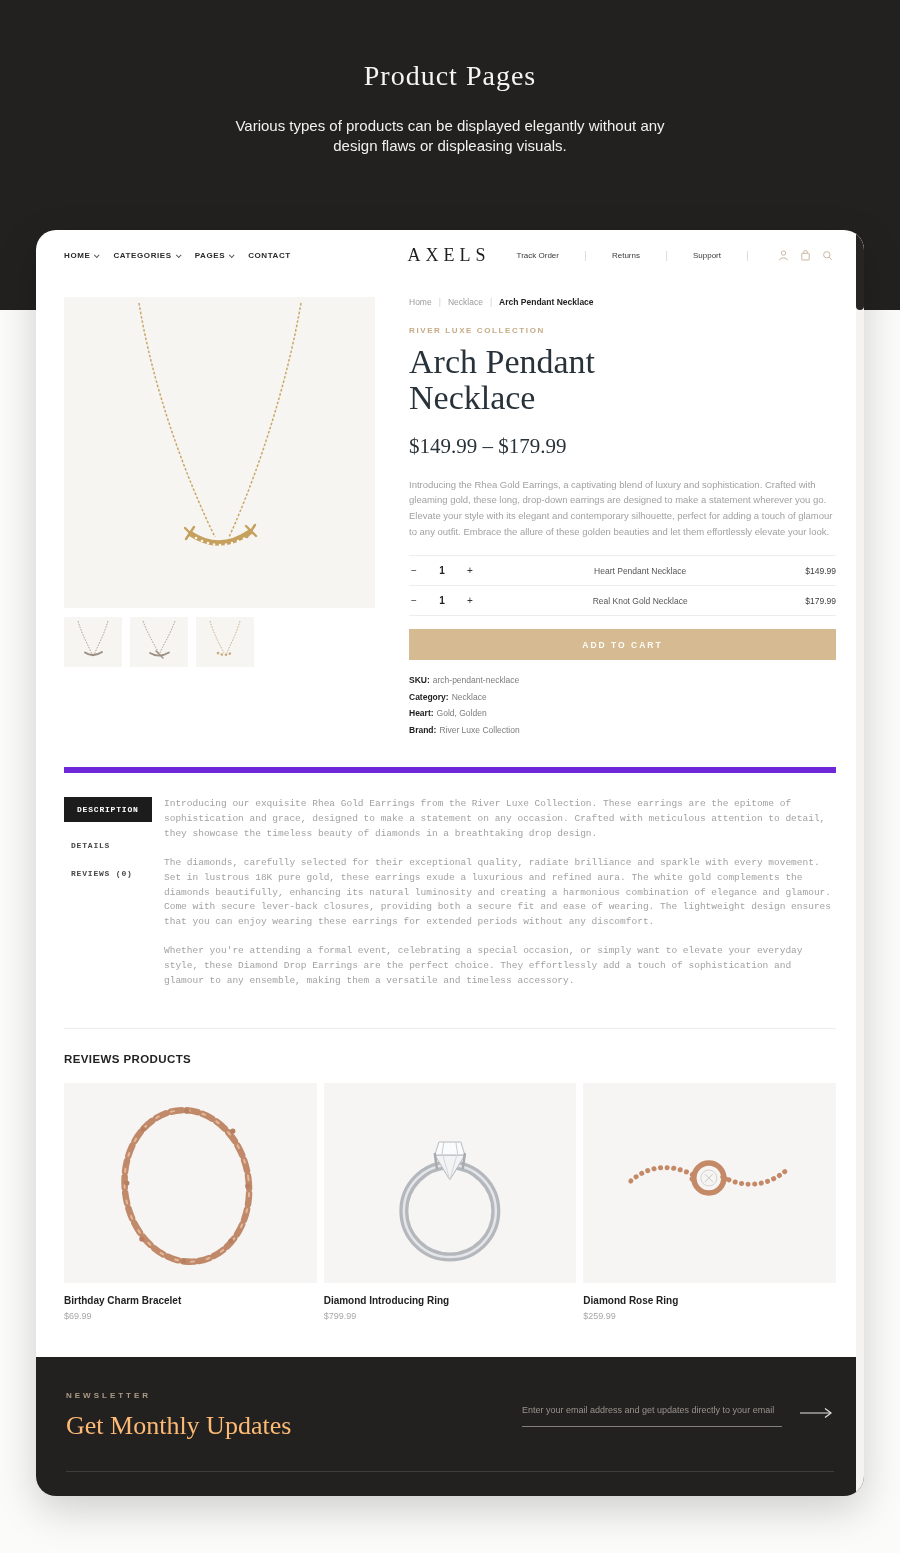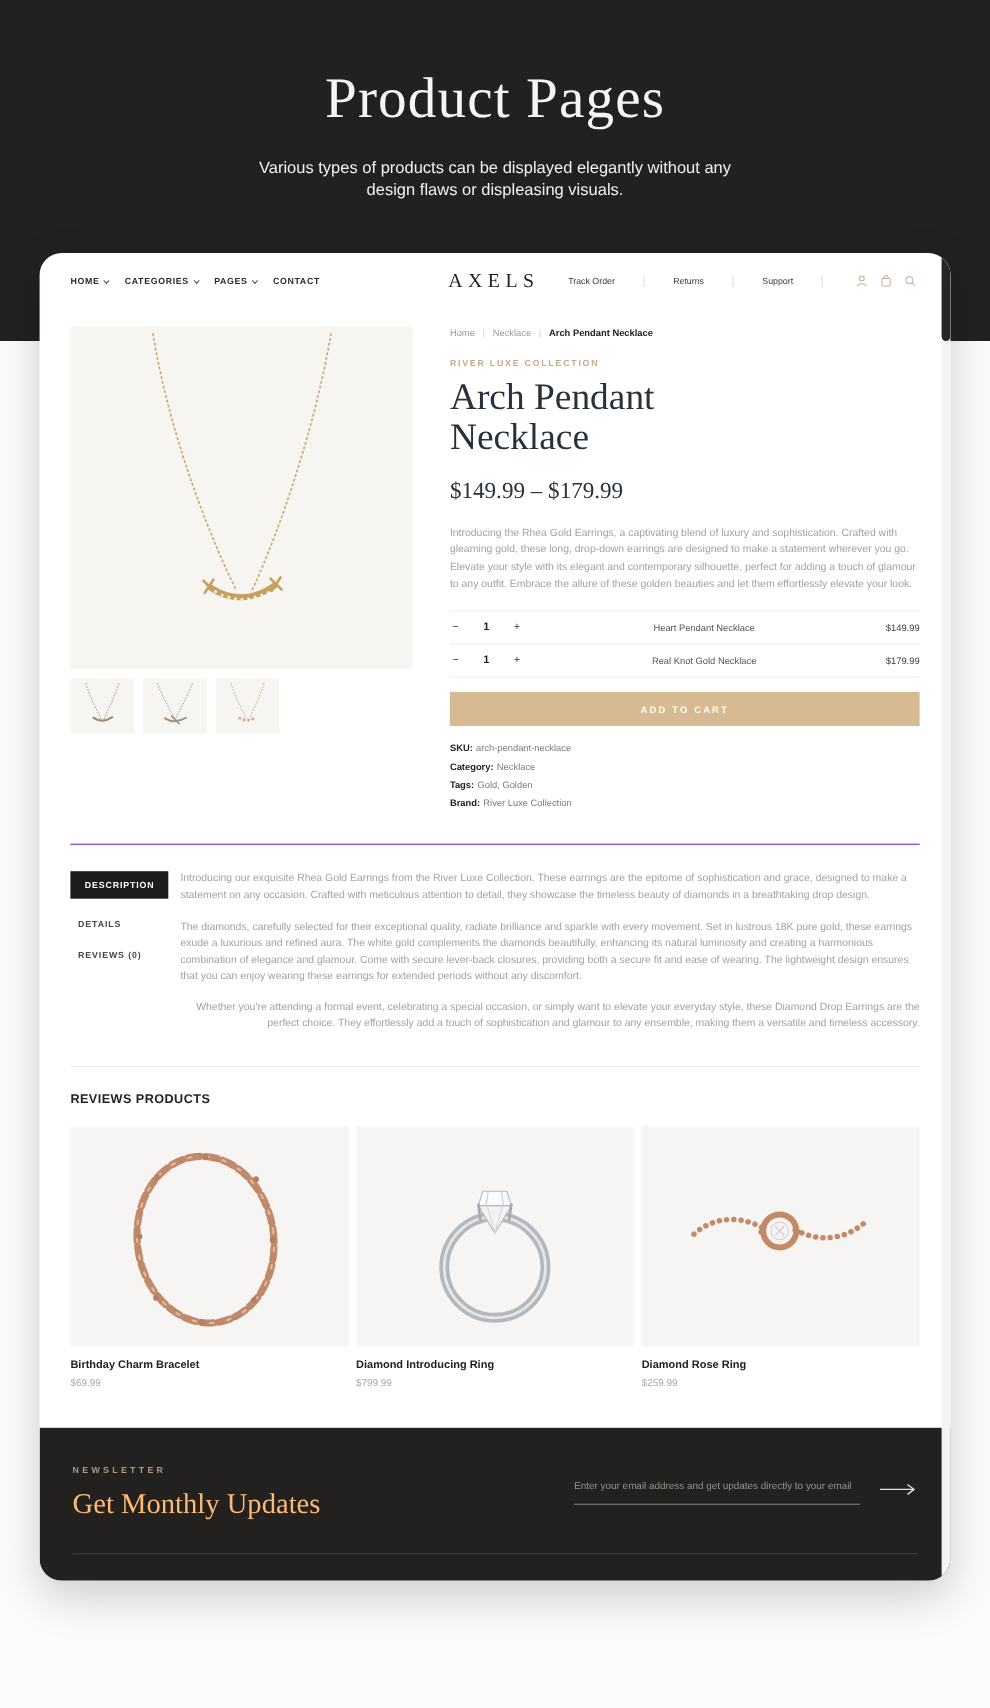--- a/index.html
+++ b/index.html
@@ -7,21 +7,21 @@
   body {
     height:1553px;
     background:#fbfbfa;
     font-family:"Liberation Sans", sans-serif;
     -webkit-font-smoothing:antialiased;
   }
   
   .hero { height:310px; background:#232020; text-align:center; padding-top:60px; }
   .hero h1 {
     font-family:"Liberation Serif", serif; font-weight:400;
-    font-size:52px; letter-spacing:1px; color:#f6f5f4;
+    font-size:28px; letter-spacing:1px; color:#f6f5f4;
   }
   .hero p {
     margin:24px auto 0; max-width:440px;
     font-size:15px; line-height:1.35; color:#f2f1f0;
   }
   
   .card {
     position:relative; width:828px; margin:-80px auto 0;
     background:#fff; border-radius:20px; overflow:hidden;
     box-shadow:0 14px 40px rgba(0,0,0,.18);
@@ -71,32 +71,32 @@
     margin-top:13px; width:100%; height:31px; border:none; background:#d6ba92;
     color:#fdfcf9; font-family:"Liberation Sans", sans-serif;
     font-size:8.5px; font-weight:bold; letter-spacing:2px; cursor:pointer;
   }
   .meta { margin-top:15px; }
   .meta-row { font-size:8.5px; margin-bottom:6.5px; }
   .meta-row .lbl { font-weight:bold; color:#222; }
   .meta-row .val { color:#7c7c7c; margin-left:3px; }
   
   .tabs-section {
-    margin:26px 28px 0; border-top:1px solid #6d28d9; border-bottom:1px solid #eeecea;
-    padding:24px 0; display:flex; gap:0;
+    margin:26px 28px 0; border-top:6px solid #6d28d9; border-bottom:1px solid #eeecea;
+    padding:24px 0; display:flex; gap:0;font-family:Liberation Mono, monospace;
   }
   .tabs-col { width:100px; flex:none; }
   .tab-chip {
     display:inline-block; background:#1c1c1c; color:#fff; font-size:8px; font-weight:bold;
     letter-spacing:.8px; padding:8px 13px; cursor:pointer;
   }
   .tab-item { margin-top:19px; padding-left:7px; font-size:8px; font-weight:bold; letter-spacing:.8px; color:#474747; cursor:pointer; }
   .tabs-body { flex:1; }
   .tabs-body p { font-size:9.5px; line-height:1.56; color:#a3a2a1; margin-bottom:14px; }
-  .tabs-body p:last-child { margin-bottom:6px;text-align:right; }
+  .tabs-body p:last-child { margin-bottom:16px; }
   
   .related { padding:24px 28px 0; }
   .related h3 { font-size:11.5px; letter-spacing:.4px; color:#232323; }
   .rgrid { display:grid; grid-template-columns:repeat(3,1fr); gap:7px; margin-top:18px; }
   .rcard { cursor:pointer; }
   .rimg { height:200px; background:#f7f5f3; }
   .rname { margin-top:12px; font-size:10px; font-weight:bold; color:#222; }
   .rprice { margin-top:5px; font-size:9px; color:#a9a8a7; }
   
   .foot {
@@ -259,21 +259,21 @@
       <button class="add-cart">ADD TO CART</button>
 
       <div class="meta">
         <div class="meta-row">
           <span class="lbl">SKU:</span><span class="val">arch-pendant-necklace</span>
         </div>
         <div class="meta-row">
           <span class="lbl">Category:</span><span class="val">Necklace</span>
         </div>
         <div class="meta-row">
-          <span class="lbl">Tags:</span><span class="val">Gold, Golden</span>
+          <span class="lbl">Heart:</span><span class="val">Gold, Golden</span>
         </div>
         <div class="meta-row">
           <span class="lbl">Brand:</span><span class="val">River Luxe Collection</span>
         </div>
       </div>
     </div>
   </div>
 
   <div class="tabs-section">
     <div class="tabs-col">

